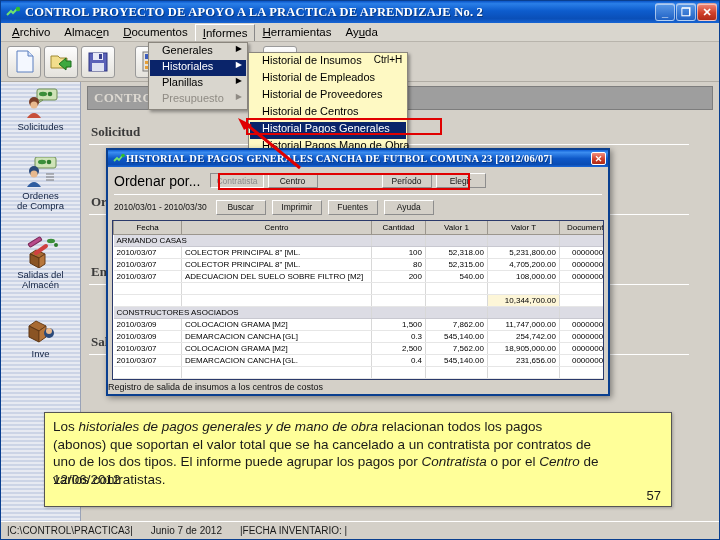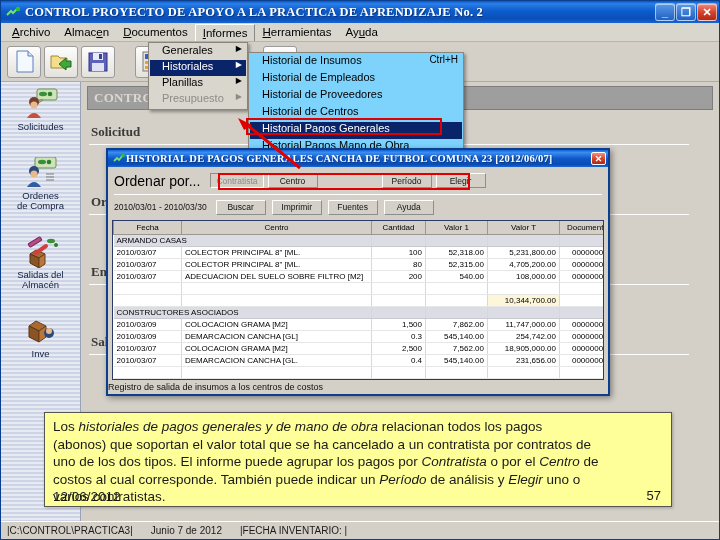--- a/index.html
+++ b/index.html
@@ -126,22 +126,22 @@
   }
 
   
   #menu-informes{
     position:absolute;left:148px;top:42px;width:100px;
     background:#d9d6ce;border:1px solid #8a867e;
     box-shadow:2px 2px 3px rgba(0,0,0,.35);
     z-index:40;padding:1px;
   }
   #menu-historiales{
-    position:absolute;left:248px;top:52px;width:216px;
-    background:#7dd3fc;border:1px solid #8a867e;
+    position:absolute;left:248px;top:52px;width:160px;
+    background:#fef9c3;border:1px solid #8a867e;
     box-shadow:2px 2px 3px rgba(0,0,0,.35);
     z-index:41;padding:1px;
   }
   .mrow{
     display:flex;align-items:flex-start;height:16px;padding:0 4px 0 12px;
     font-size:11px;color:#000;white-space:nowrap;position:relative;
   }
   .mrow .lbl{flex:1 1 auto;}
   .mrow .accel{font-size:10px;color:#000;padding-left:12px;}
   .mrow .arrow{font-size:8px;padding-left:6px;}
@@ -664,17 +664,16 @@
   <div id="dlg-status">Registro de salida de insumos a los centros de costos</div>
 </div>
 
 <div class="hl-box" style="left:218px;top:173px;width:252px;height:17px;"></div>
 
 <div id="callout">
   <div id="callout-body">
       <p>Los <i>historiales de pagos generales y de mano de obra</i> relacionan todos los pagos</p>
       <p>(abonos) que soportan el valor total que se ha cancelado a un contratista por contratos de</p>
       <p>uno de los dos tipos. El informe puede agrupar los pagos por <i>Contratista</i> o por el <i>Centro</i> de</p>
-      <p>costos al cual corresponde. También puede indicar un <i>Período</i> de análisis y <i>Elegir</i> uno o</p>
       <p><span class="overlap-wrap"><span class="overlap-date">12/06/2012</span>varios contratistas.</span></p>
     </div>
   <span id="pagenum">57</span>
 </div>
 
 </body></html>

